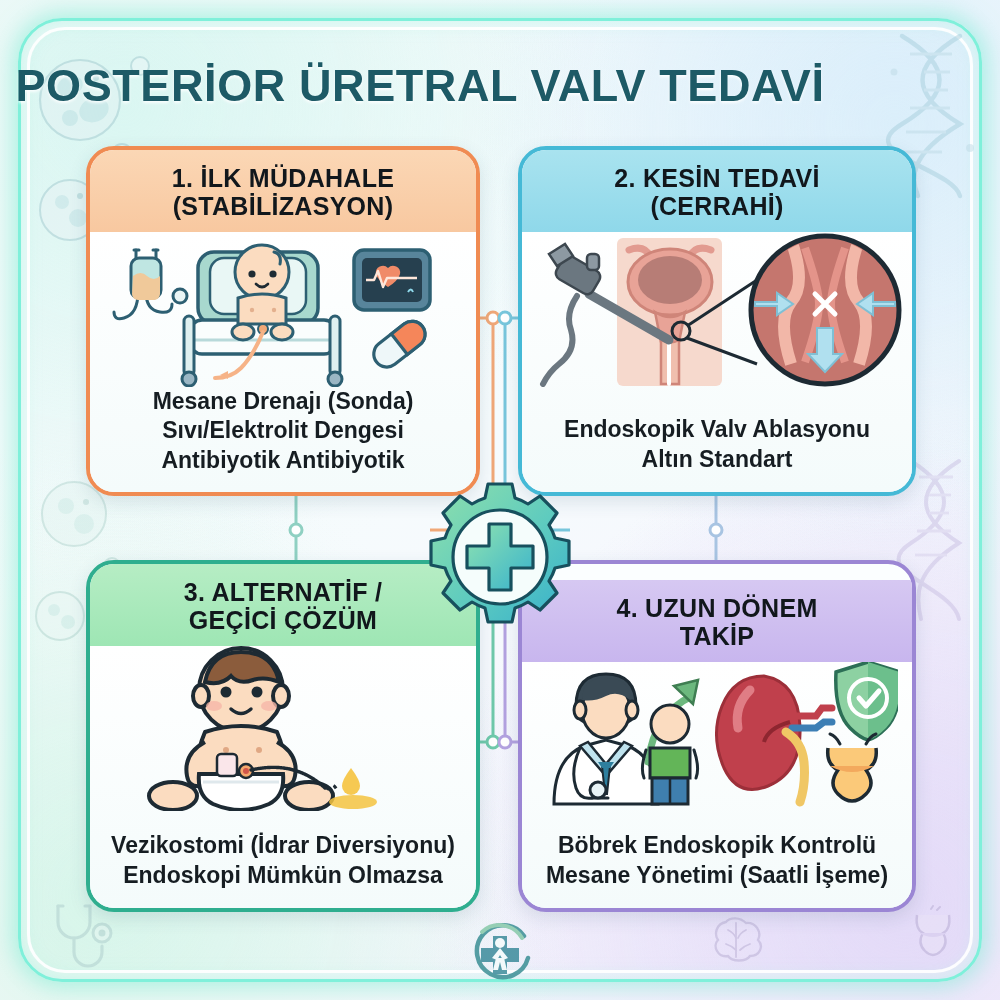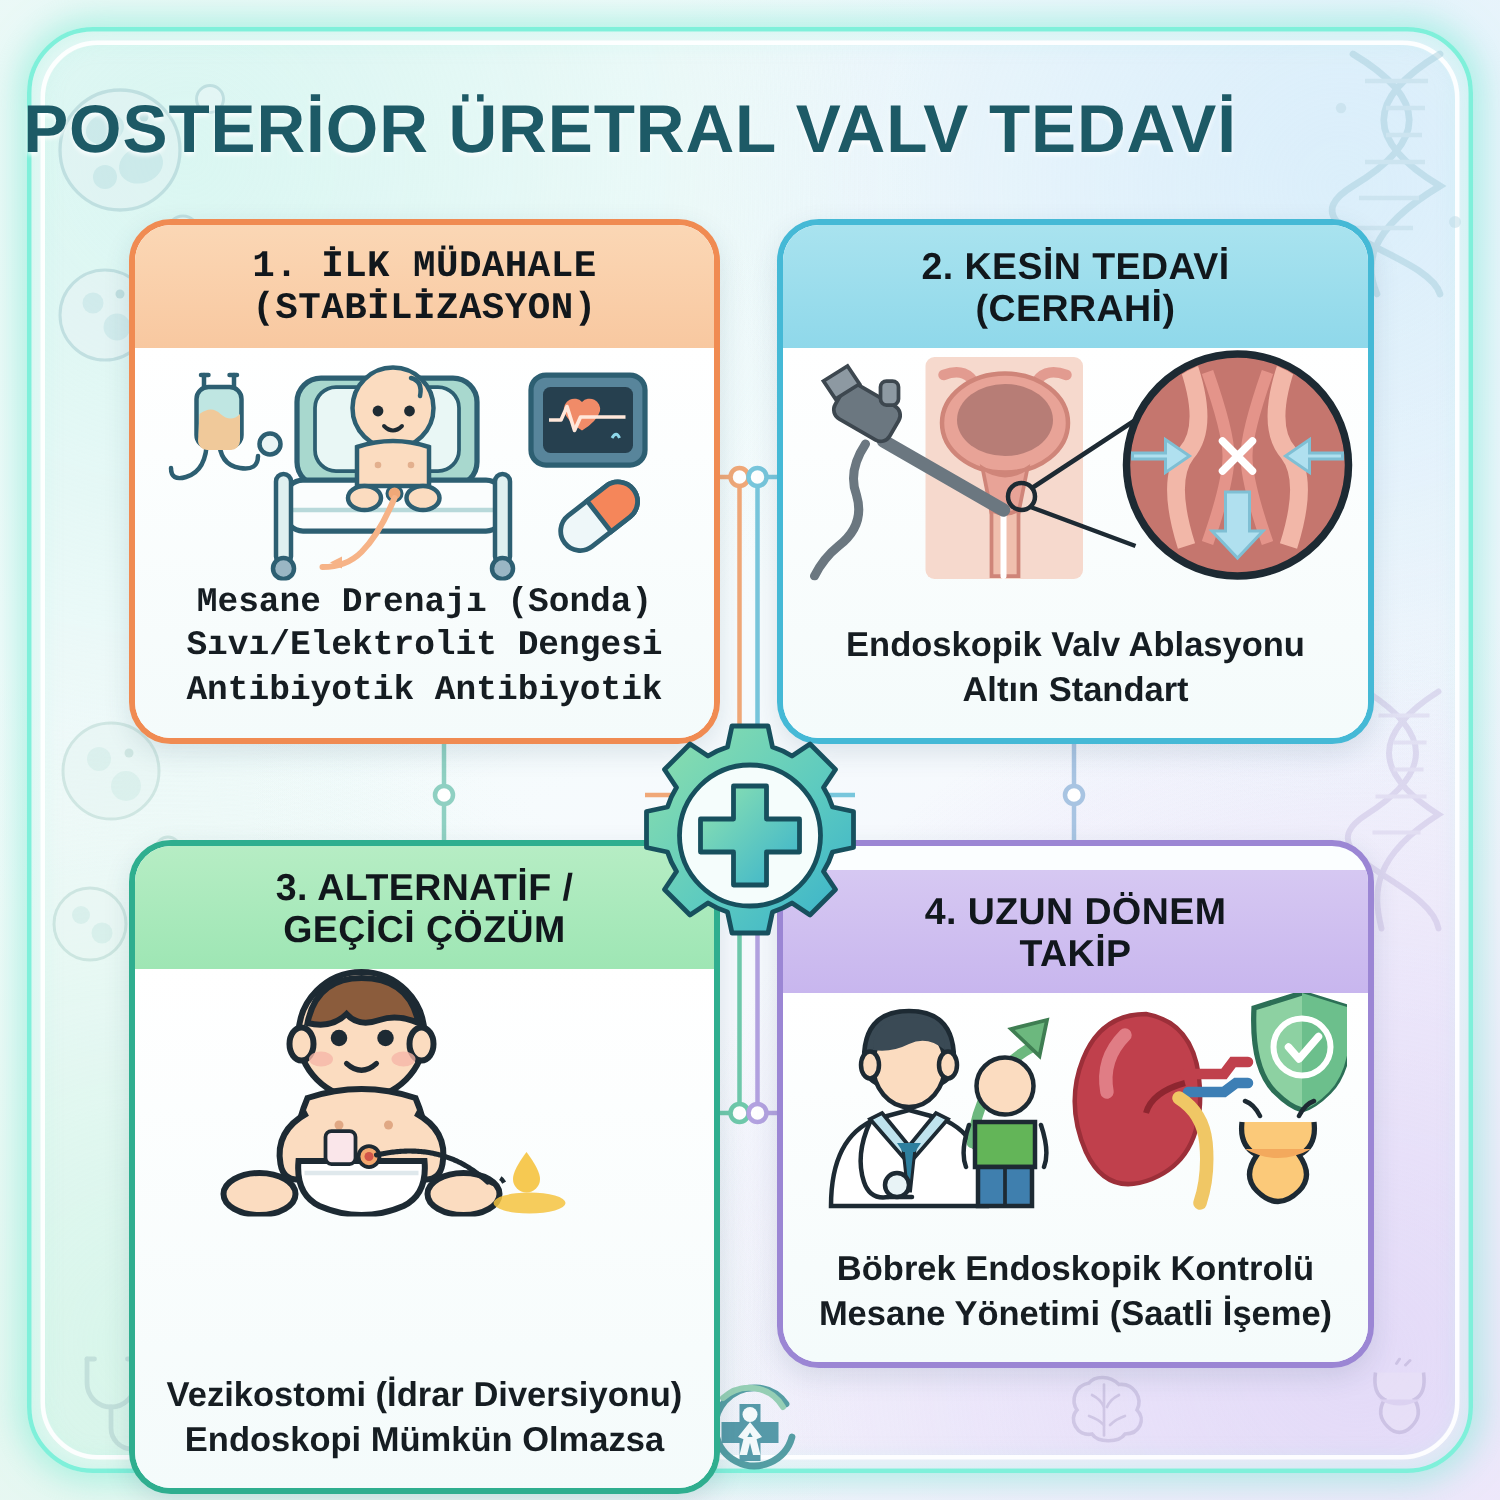--- a/index.html
+++ b/index.html
@@ -92,28 +92,28 @@
   .card-art { width: 100%; display: flex; align-items: center; justify-content: center; }
   .card-text {
     text-align: center;
     font-size: 23px; font-weight: 600; color: #161d22;
     line-height: 1.28;
     padding: 0 14px 18px;
   }
   .card-text span { display: block; }
 
   #card1 { left: 86px;  top: 146px; width: 394px; height: 350px;
-           border: 4px solid #f08b52; display: flex; flex-direction: column; font-family: Liberation Mono, monospace; }
+           border: 4px solid #f08b52; display: flex; flex-direction: column; }
   #card1 .card-head { background: linear-gradient(180deg,#fbd7b5 0%, #f8c8a0 100%); }
 
   #card2 { left: 518px; top: 146px; width: 398px; height: 350px;
            border: 4px solid #45b9d6; display: flex; flex-direction: column; }
   #card2 .card-head { background: linear-gradient(180deg,#a9e3ef 0%, #8fd8ea 100%); }
 
-  #card3 { left: 86px;  top: 560px; width: 394px; height: 436px;
+  #card3 { left: 86px;  top: 560px; width: 394px; height: 352px;
            border: 4px solid #2fae8f; display: flex; flex-direction: column; }
   #card3 .card-head { background: linear-gradient(180deg,#b6edc4 0%, #9ee6b4 100%); }
 
   #card4 { left: 518px; top: 560px; width: 398px; height: 352px;
            border: 4px solid #9b86d4; display: flex; flex-direction: column; }
   #card4 .card-head { background: linear-gradient(180deg,#d6c8f2 0%, #c8b6ee 100%); margin-top: 16px; }
 
   
   #connectors { position: absolute; left: 0; top: 0; }
 

